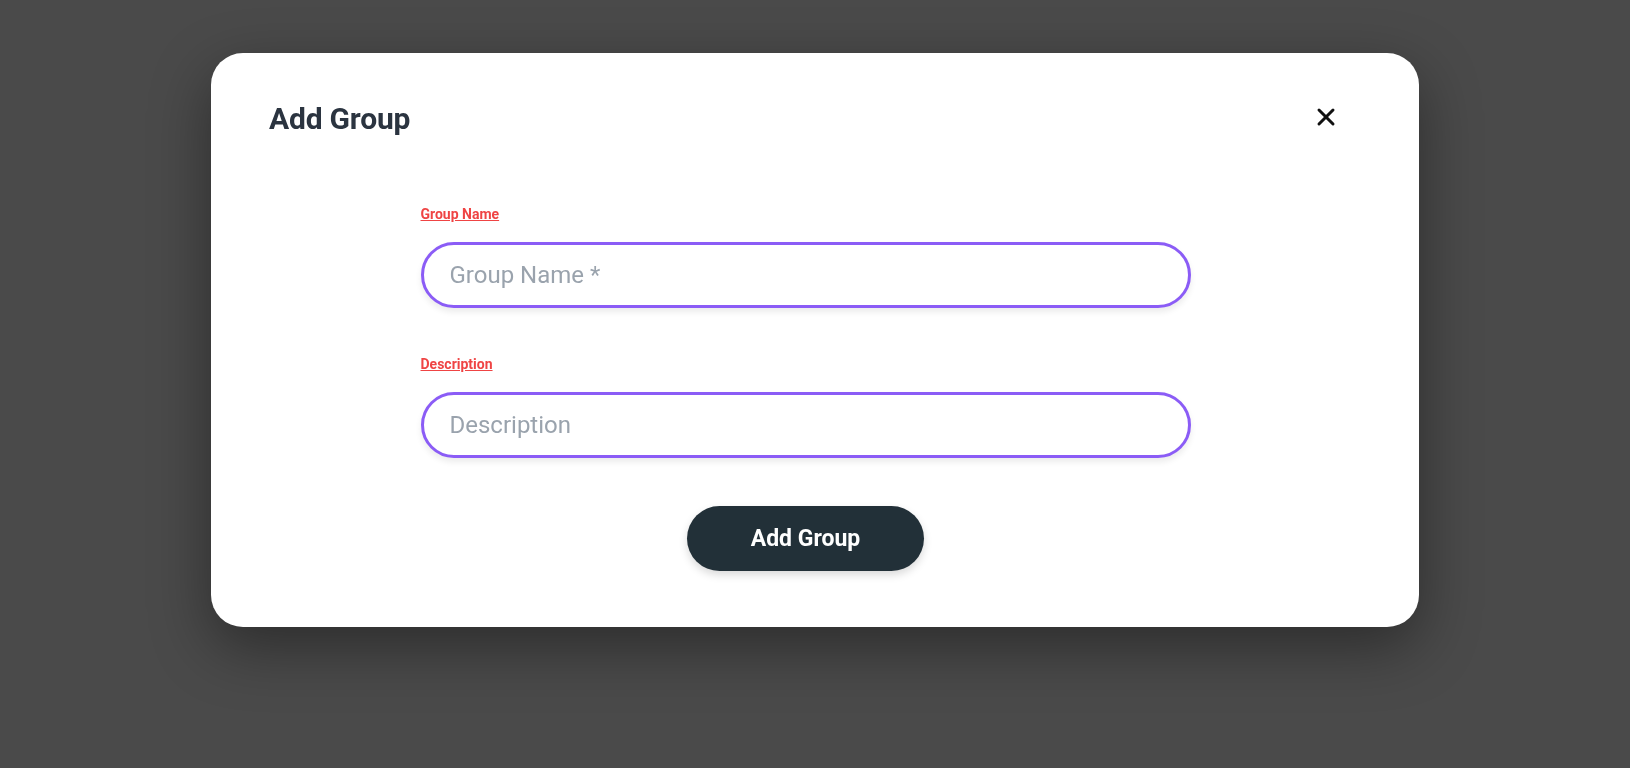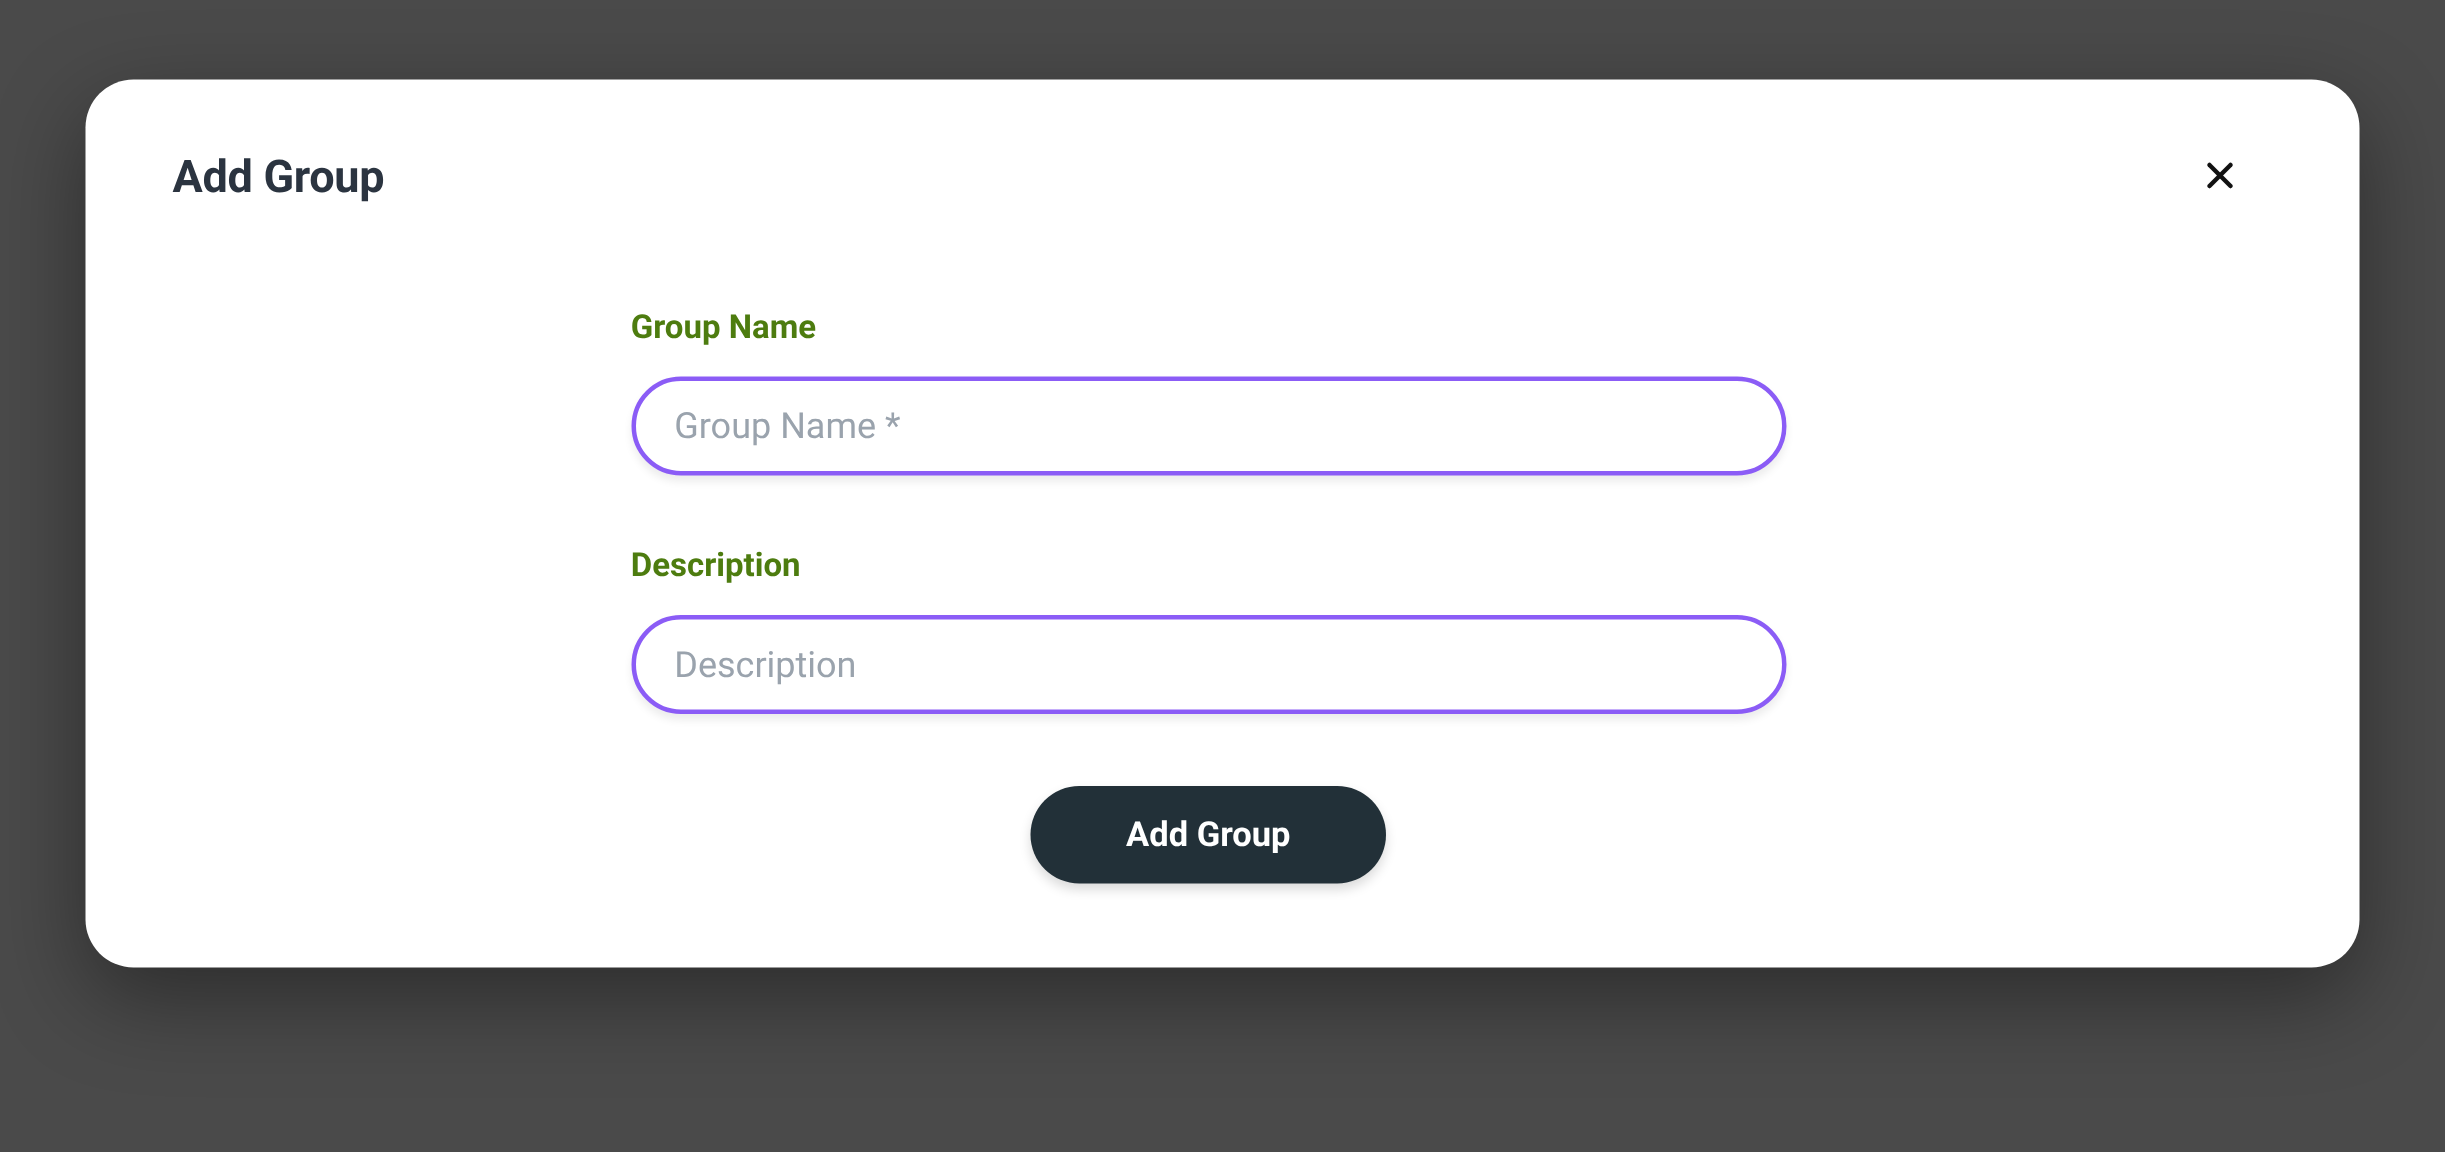--- a/index.html
+++ b/index.html
@@ -13,21 +13,21 @@
       width: 1630px;
       height: 768px;
       overflow: hidden;
       display: flex;
       align-items: flex-start;
       justify-content: center;
       padding-top: 53px;
     }
     .modal {
       background: #ffffff;
-      width: 1516px;
+      width: 1208px;
       border-radius: 32px;
       box-shadow: 0 20px 60px rgba(0,0,0,0.4);
       padding: 48px 77px 56px 58px;
       position: relative;
     }
     .modal-header {
       display: flex;
       justify-content: space-between;
       align-items: flex-start;
     }
@@ -52,25 +52,26 @@
       height: 24px;
     }
     .form-area {
       width: 770px;
       margin: 70px auto 0 auto;
     }
     .field {
       margin-bottom: 48px;
     }
     .field-label {
-      font-size: 22px;
+      font-size: 14px;
       font-weight: 700;
-      color: #4d7c0f;
+      color: #ef4444;
       display: block;
       margin-bottom: 20px;
+      text-decoration: underline;
     }
     .text-input {
       width: 100%;
       font-size: 24px;
       color: #2b3440;
       padding: 16px 26px;
       border: 3px solid #8b5cf6;
       border-radius: 999px;
       outline: none;
       box-shadow: 0 4px 6px rgba(0,0,0,0.08);

